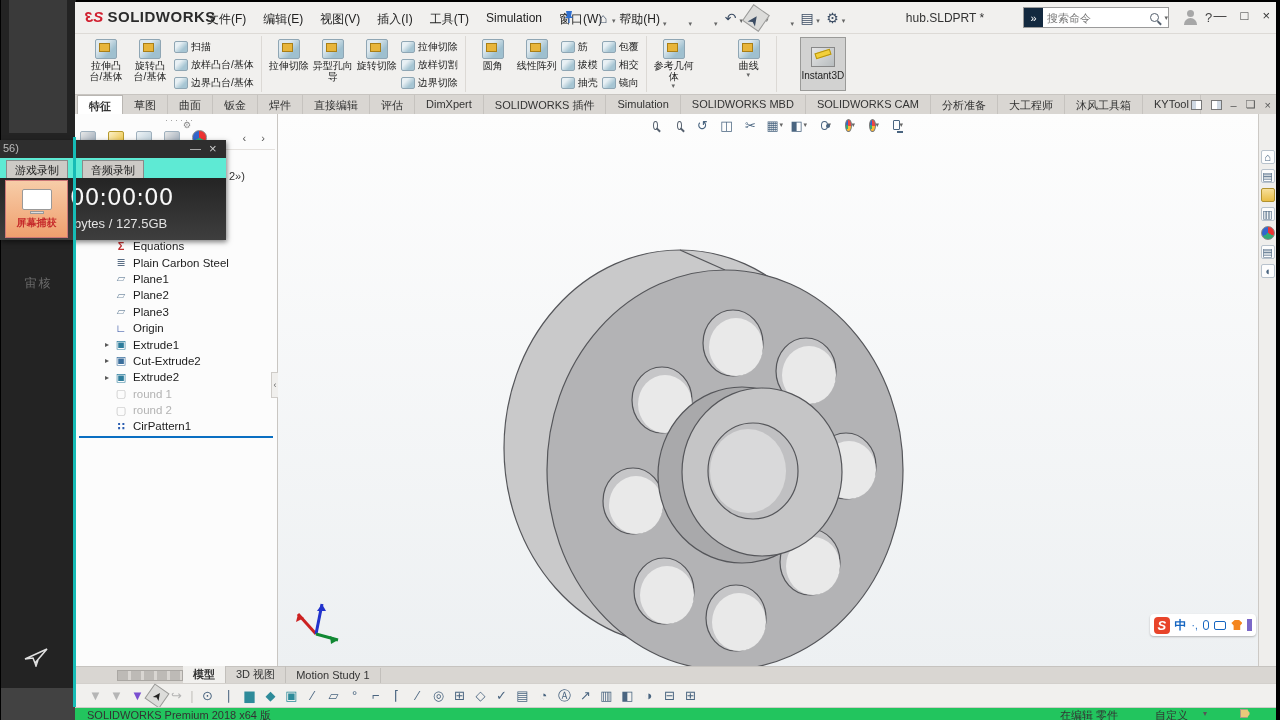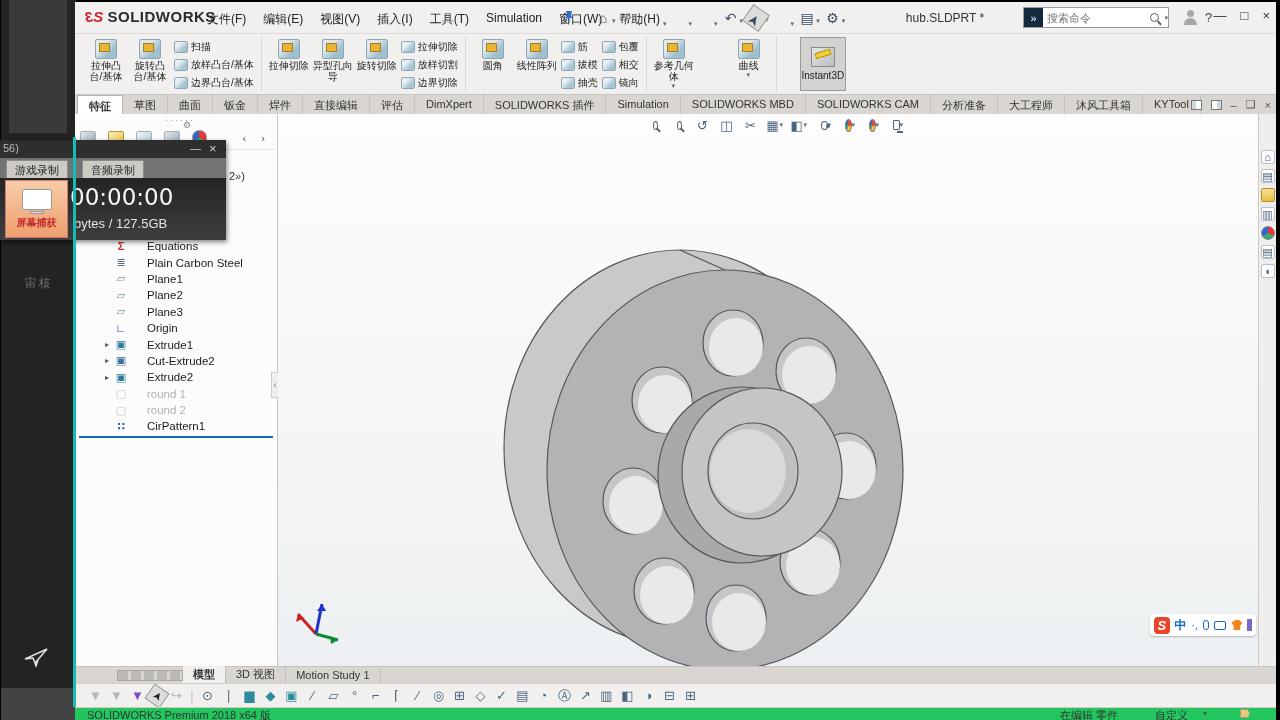--- a/index.html
+++ b/index.html
@@ -78,21 +78,21 @@
   .fmi { width:16px; height:14px; border:1px solid #9fb0bd; border-radius:2px; background:linear-gradient(135deg,#eef3f6,#b9cdd8); }
   .fmi.y { background:linear-gradient(135deg,#fbf0c8,#ecc23e); border-color:#b79a2c; }
   .fmi.m { background:linear-gradient(135deg,#e8e8e8,#9aa7b6); }
   .fmi.ball { width:15px; height:15px; border-radius:50%; border:1px solid #888; background:conic-gradient(#e33 0 33%,#3a7 33% 66%,#36c 66% 100%); }
   .fm-arrows { margin-left:auto; margin-right:4px; font-size:11px; color:#555; letter-spacing:6px; }
   .fm-partial { position:absolute; left:154px; top:56px; font-size:11px; color:#333; }
   .tree { position:absolute; left:0; top:124px; width:100%; }
   .trow { display:flex; align-items:center; height:16.4px; font-size:11.5px; color:#1c1c1c; }
   .trow .arr { width:12px; text-align:center; font-size:8px; color:#555; margin-left:26px; }
   .trow .tg { width:16px; text-align:center; font-size:11px; }
-  .trow .tl { margin-left:18px; white-space:nowrap; }
+  .trow .tl { margin-left:4px; white-space:nowrap; }
   .trow.sup { color:#b3b3b3; }
   .t-eq { color:#c03030; font-weight:bold; font-size:10px; }
   .t-mat { color:#5a6e85; }
   .t-plane { color:#7d93a8; }
   .t-origin { color:#20409a; font-weight:bold; }
   .t-ext { color:#2e7d9c; }
   .t-cut { color:#3a6e9c; }
   .t-sup { color:#c0c0c0; }
   .t-pat { color:#2a5db0; font-weight:bold; }
   .rollback { position:absolute; left:4px; top:322px; width:194px; height:2px; background:#0a6fc2; }
@@ -142,21 +142,21 @@
   
   .statusbar { position:absolute; left:0; top:705px; width:100%; height:13px; background:#22c55e; border-top:1px solid #cfccc8; font-size:11px; color:#333; }
   .sb-left { position:absolute; left:12px; top:0; }
   .sb-edit { position:absolute; left:985px; top:0; }
   .sb-custom { position:absolute; left:1080px; top:0; }
   .sb-caret { position:absolute; left:1128px; top:1px; font-size:8px; color:#555; }
   .sb-tag { position:absolute; left:1165px; top:1px; width:10px; height:9px; background:#e9c97a; border:1px solid #a98; clip-path:polygon(0 0,70% 0,100% 50%,70% 100%,0 100%); }
   .qi.pressed { background:#dcdcda; border:1px solid #9a9a98; }
 
   
-  .recorder { position:absolute; left:0; top:140px; width:226px; height:100px; z-index:60; background:#737373; box-shadow:1px 2px 5px rgba(0,0,0,.5); }
+  .recorder { position:absolute; left:0; top:140px; width:226px; height:100px; z-index:60; background:#5eead4; box-shadow:1px 2px 5px rgba(0,0,0,.5); }
   .rec-title { position:absolute; left:0; top:0; width:100%; height:18px; background:#2e2e2e; color:#bbb; font-size:11px; }
   .rec-title .t { position:absolute; left:3px; top:2px; }
   .rec-min { position:absolute; left:190px; top:2px; color:#ccc; }
   .rec-close { position:absolute; left:209px; top:1px; color:#ccc; font-size:13px; }
   .rec-tabs { position:absolute; left:0; top:18px; width:100%; height:20px; display:flex; gap:14px; padding-left:6px; }
   .rec-tab { background:#cdcac6; color:#222; font-size:11px; padding:2px 8px 3px; border:1px solid #8a8a8a; border-bottom:none; margin-top:2px; }
   .rec-body { position:absolute; left:0; top:38px; width:100%; height:62px; background:linear-gradient(#242424,#3e3e3e); }
   .rec-capture { position:absolute; left:5px; top:2px; width:63px; height:58px; background:linear-gradient(#f7cda8,#ef9f6e); border:1px solid #c77; display:flex; flex-direction:column; align-items:center; justify-content:center; }
   .rec-moncss { width:30px; height:21px; background:#fff; border:1px solid #999; border-radius:2px; padding:2px; }
   .rec-moncss .scr { width:100%; height:100%; background:linear-gradient(135deg,#79b6f2,#1f5fd0); }

